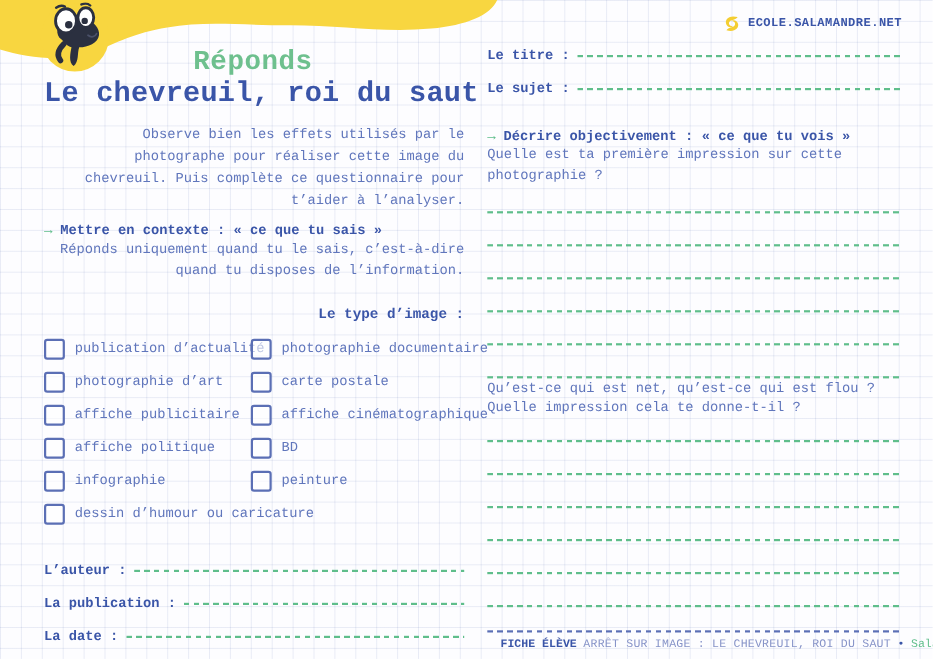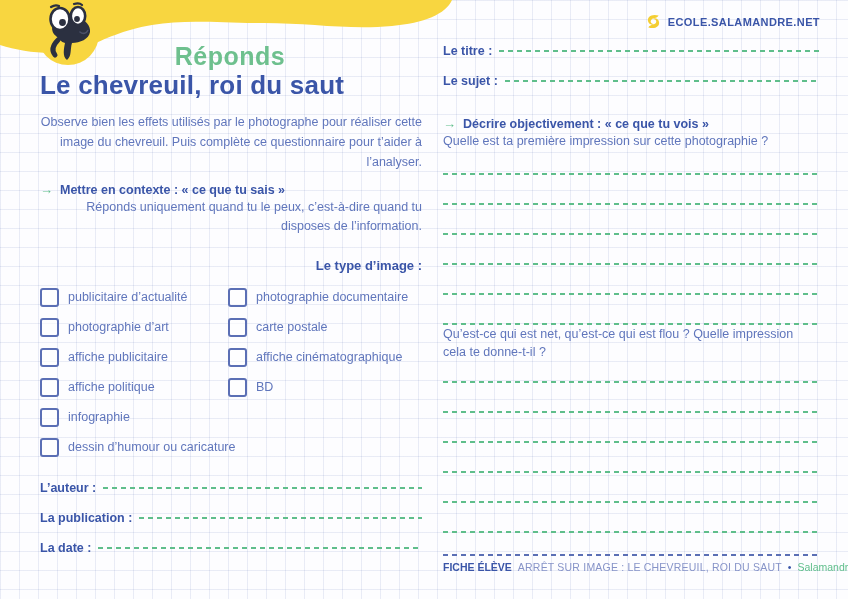--- a/index.html
+++ b/index.html
@@ -1,19 +1,19 @@
 <!DOCTYPE html>
 <html><head>
 <meta charset="utf-8">
 <style>
   * { margin:0; padding:0; box-sizing:border-box; }
   html,body { background:#ffffff; }
   #page {
     position:relative; width:848px; height:599px; overflow:hidden;
-    font-family:Liberation Sans, sans-serif;
+    font-family:Liberation Mono, monospace;
     background-color:#fdfdff;
     background-image:
       linear-gradient(rgba(99,119,185,0.13) 1px, transparent 1px),
       linear-gradient(90deg, rgba(99,119,185,0.13) 1px, transparent 1px);
     background-size:19px 19px;
   }
   
   .wave { position:absolute; top:0; left:0; width:460px; height:86px; }
   .mascot { position:absolute; top:2px; left:34px; width:68px; height:66px; }
   .site { position:absolute; top:13px; right:28px; display:flex; align-items:center; gap:6px; cursor:pointer; }
@@ -31,35 +31,35 @@
   .sec-title { font-size:12.5px; font-weight:bold; color:#3A55A8; line-height:16px; }
   .sec-body { font-size:12.5px; line-height:19px; color:#6076BC; }
   .subhead { margin-top:22px; font-size:13px; font-weight:bold; color:#3A55A8; line-height:16px; }
   
   .cb-grid { display:flex; margin-top:8px; }
   .cb-col1 { width:188px; } .cb-col2 { width:194px; }
   .cb-row { display:flex; align-items:center; height:30px; gap:9px; }
   .cb { width:19px; height:19px; border:2px solid #5B6FB5; border-radius:3px; background:rgba(255,255,255,.6); flex:0 0 auto; cursor:pointer; }
   .cb-label { font-size:12.5px; color:#6076BC; white-space:nowrap; }
   
-  .fields { margin-top:11px; }
+  .fields { margin-top:22px; }
   .field-row { display:flex; align-items:center; height:30px; }
   .field-label { font-size:12.5px; font-weight:bold; color:#3A55A8; white-space:nowrap; }
   .dotline { flex:1; height:2px; margin-left:7px;
     background:repeating-linear-gradient(90deg,#5FBE8B 0 5px, transparent 5px 9px); }
   .answer-line { height:2px; margin-top:28px;
     background:repeating-linear-gradient(90deg,#5FBE8B 0 5px, transparent 5px 9px); }
   .answers-1 .answer-line:first-child { margin-top:22px; }
   .answers-2 .answer-line:first-child { margin-top:20px; }
   .q2 { font-size:12.5px; line-height:18px; color:#6076BC; }
   .describe-head { margin-top:20px; }
   
   .footer-divider { margin-top:21px; height:2px;
     background:repeating-linear-gradient(90deg,#5B6FB5 0 5px, transparent 5px 9px); }
-  .footer-row { margin-top:5px; display:flex; align-items:flex-end; gap:6px; white-space:nowrap; }
+  .footer-row { margin-top:5px; display:flex; align-items:flex-end; gap:6px; white-space:nowrap;margin-left:12px; }
   .footer-label { font-size:10.5px; font-weight:bold; color:#3A55A8; }
   .footer-title { font-size:10.5px; color:#8693C8; letter-spacing:.2px; }
   .footer-bullet { font-size:10.5px; color:#3A55A8; }
   .footer-issue { font-size:10.5px; color:#5FBE8B; }
 </style>
 </head>
 <body>
 
 <div id="page">
 
@@ -92,29 +92,29 @@
   <div class="page-title">Le chevreuil, roi du saut</div>
 
   <div class="left-col">
 
     <p class="body-txt">Observe bien les effets utilisés par le photographe pour réaliser cette image du chevreuil. Puis complète ce questionnaire pour t’aider à l’analyser.</p>
 
     <div class="section-head">
       <span class="arrow">→</span>
       <span class="sec-title">Mettre en contexte : « ce que tu sais »</span>
     </div>
-    <p class="sec-body">Réponds uniquement quand tu le peux, c’est-à-dire quand tu disposes de l’information.</p>
+    <p class="sec-body">Réponds uniquement quand tu le sais, c’est-à-dire quand tu disposes de l’information.</p>
 
     <div class="subhead">Le type d’image :</div>
 
     <div class="cb-grid">
       <div class="cb-col1">
         <div class="cb-row">
           <span class="cb"></span>
-          <span class="cb-label">publicitaire d’actualité</span>
+          <span class="cb-label">publication d’actualité</span>
         </div>
         <div class="cb-row">
           <span class="cb"></span>
           <span class="cb-label">photographie d’art</span>
         </div>
         <div class="cb-row">
           <span class="cb"></span>
           <span class="cb-label">affiche publicitaire</span>
         </div>
         <div class="cb-row">
@@ -139,20 +139,24 @@
           <span class="cb"></span>
           <span class="cb-label">carte postale</span>
         </div>
         <div class="cb-row">
           <span class="cb"></span>
           <span class="cb-label">affiche cinématographique</span>
         </div>
         <div class="cb-row">
           <span class="cb"></span>
           <span class="cb-label">BD</span>
+        </div>
+        <div class="cb-row">
+          <span class="cb"></span>
+          <span class="cb-label">peinture</span>
         </div>
       </div>
     </div>
 
     <div class="fields">
       <div class="field-row">
         <span class="field-label">L’auteur :</span>
         <span class="dotline"></span>
       </div>
       <div class="field-row">

